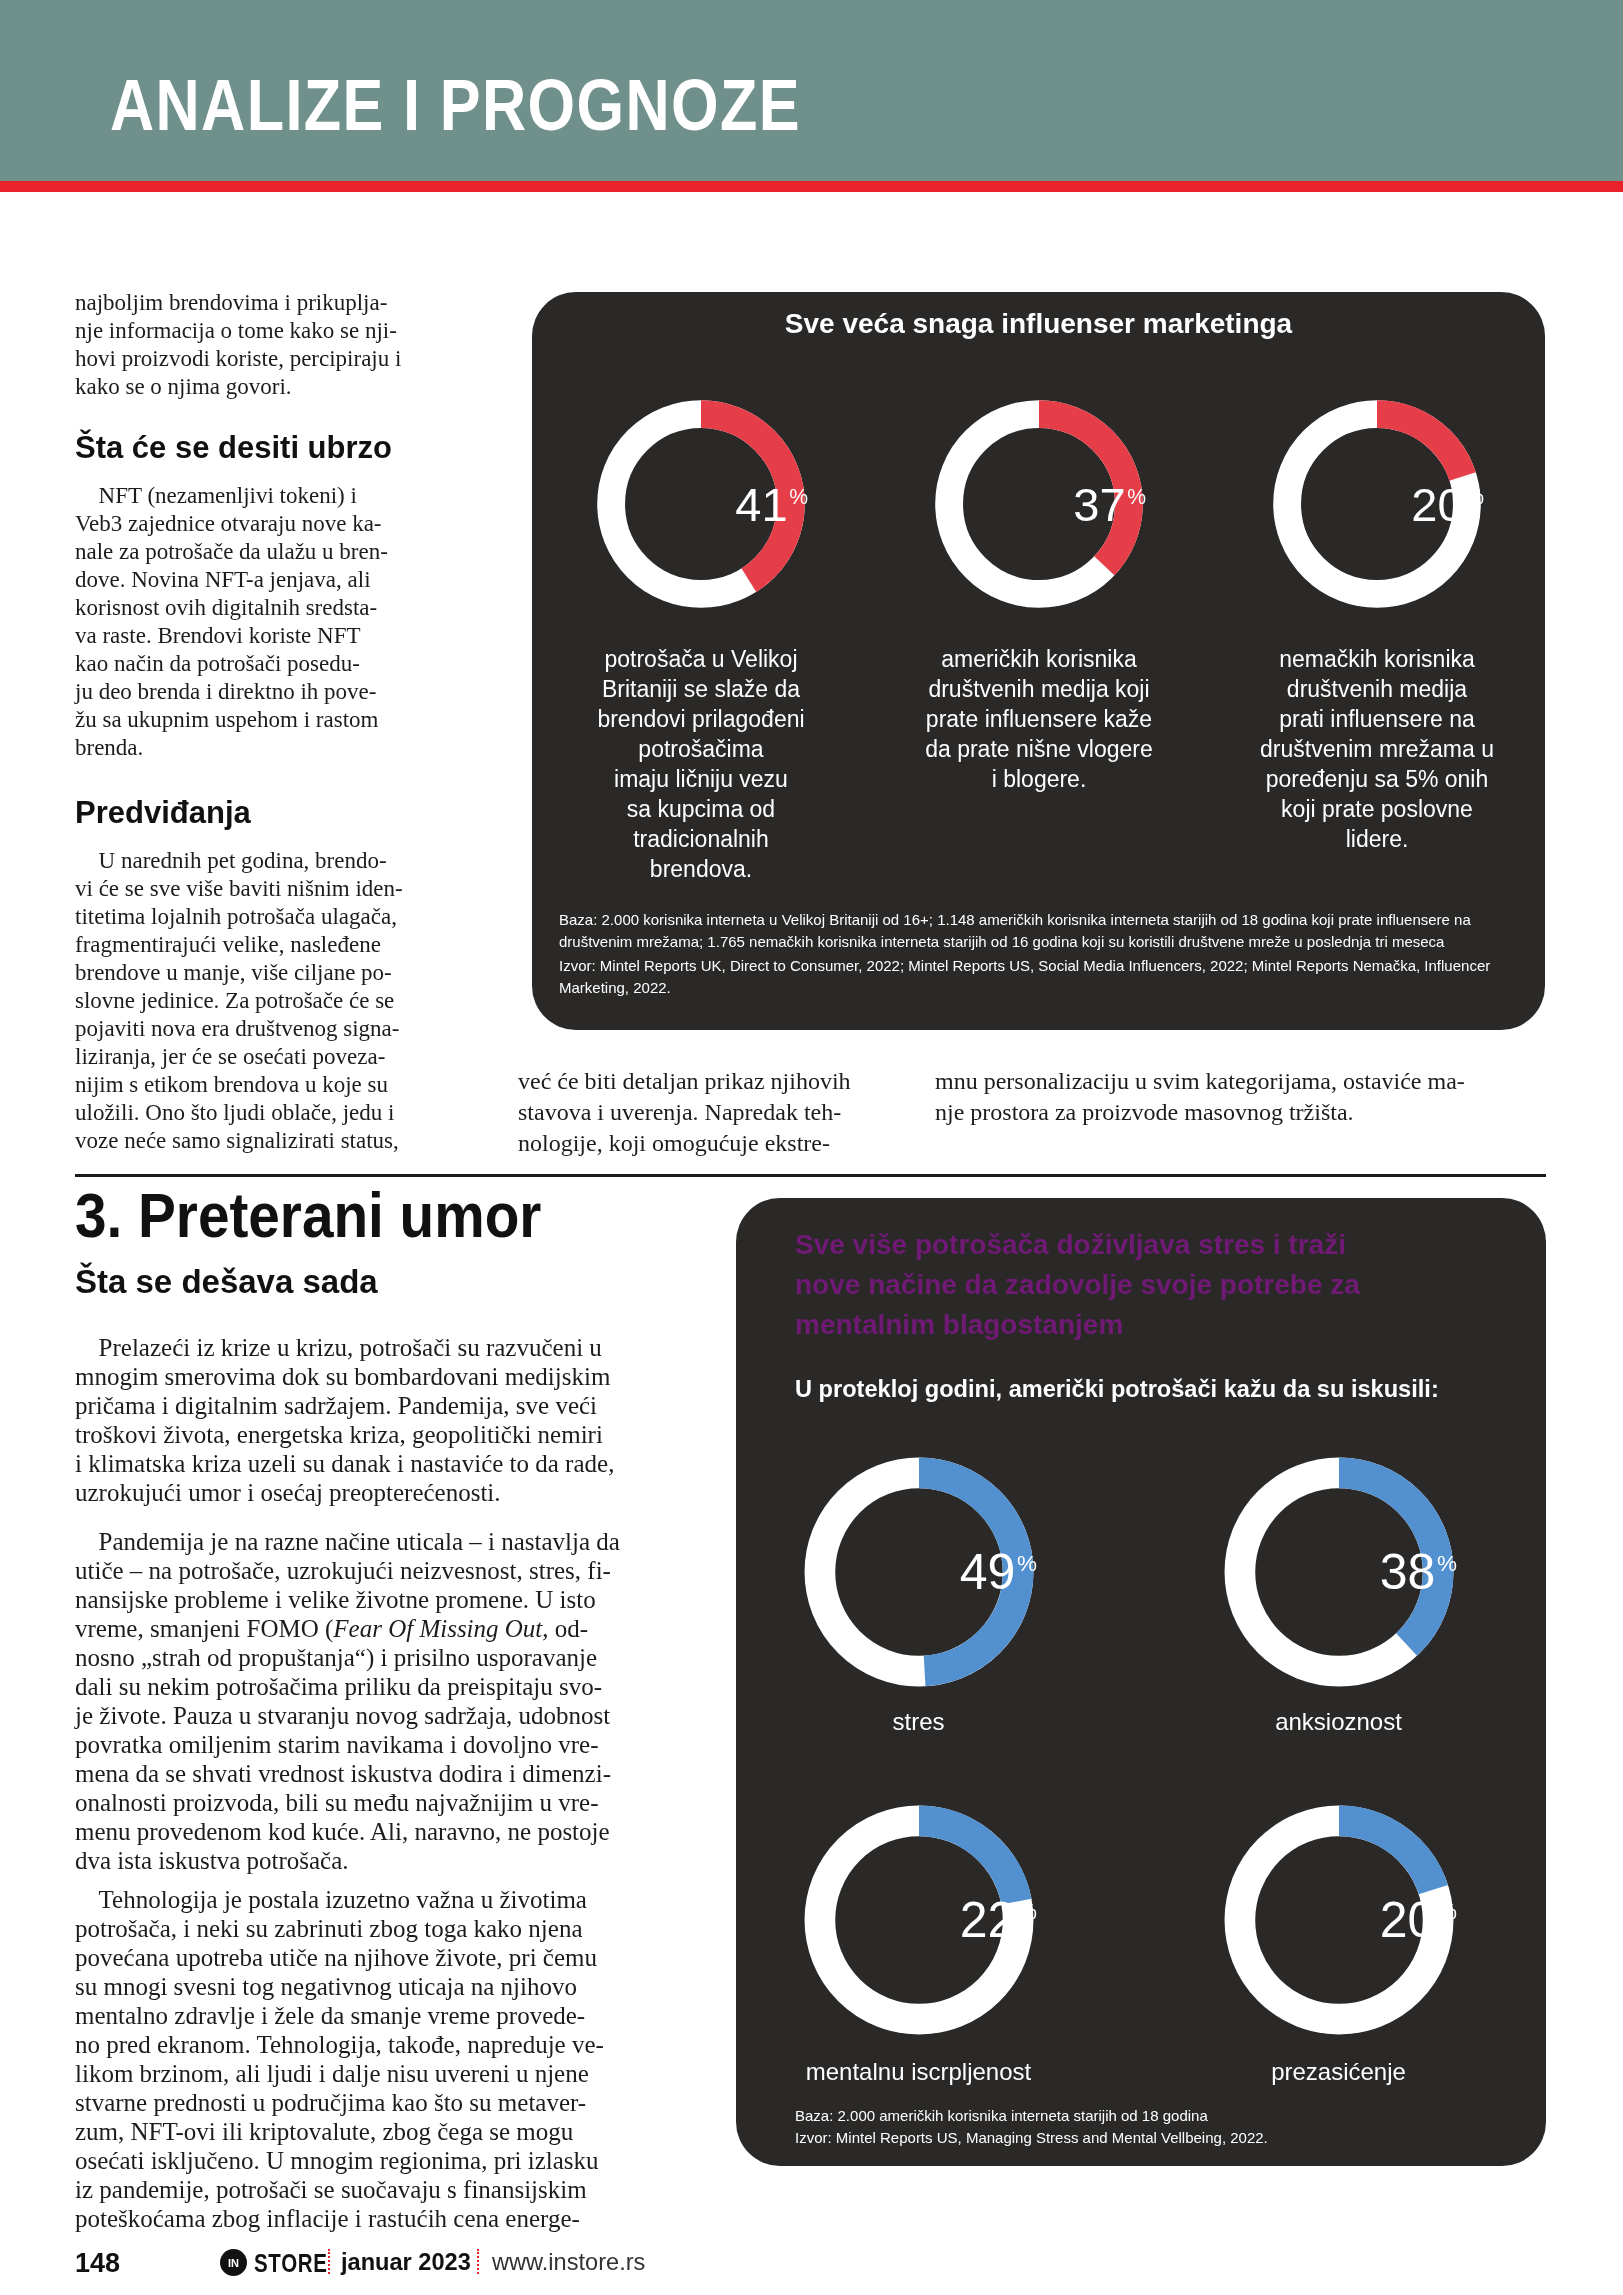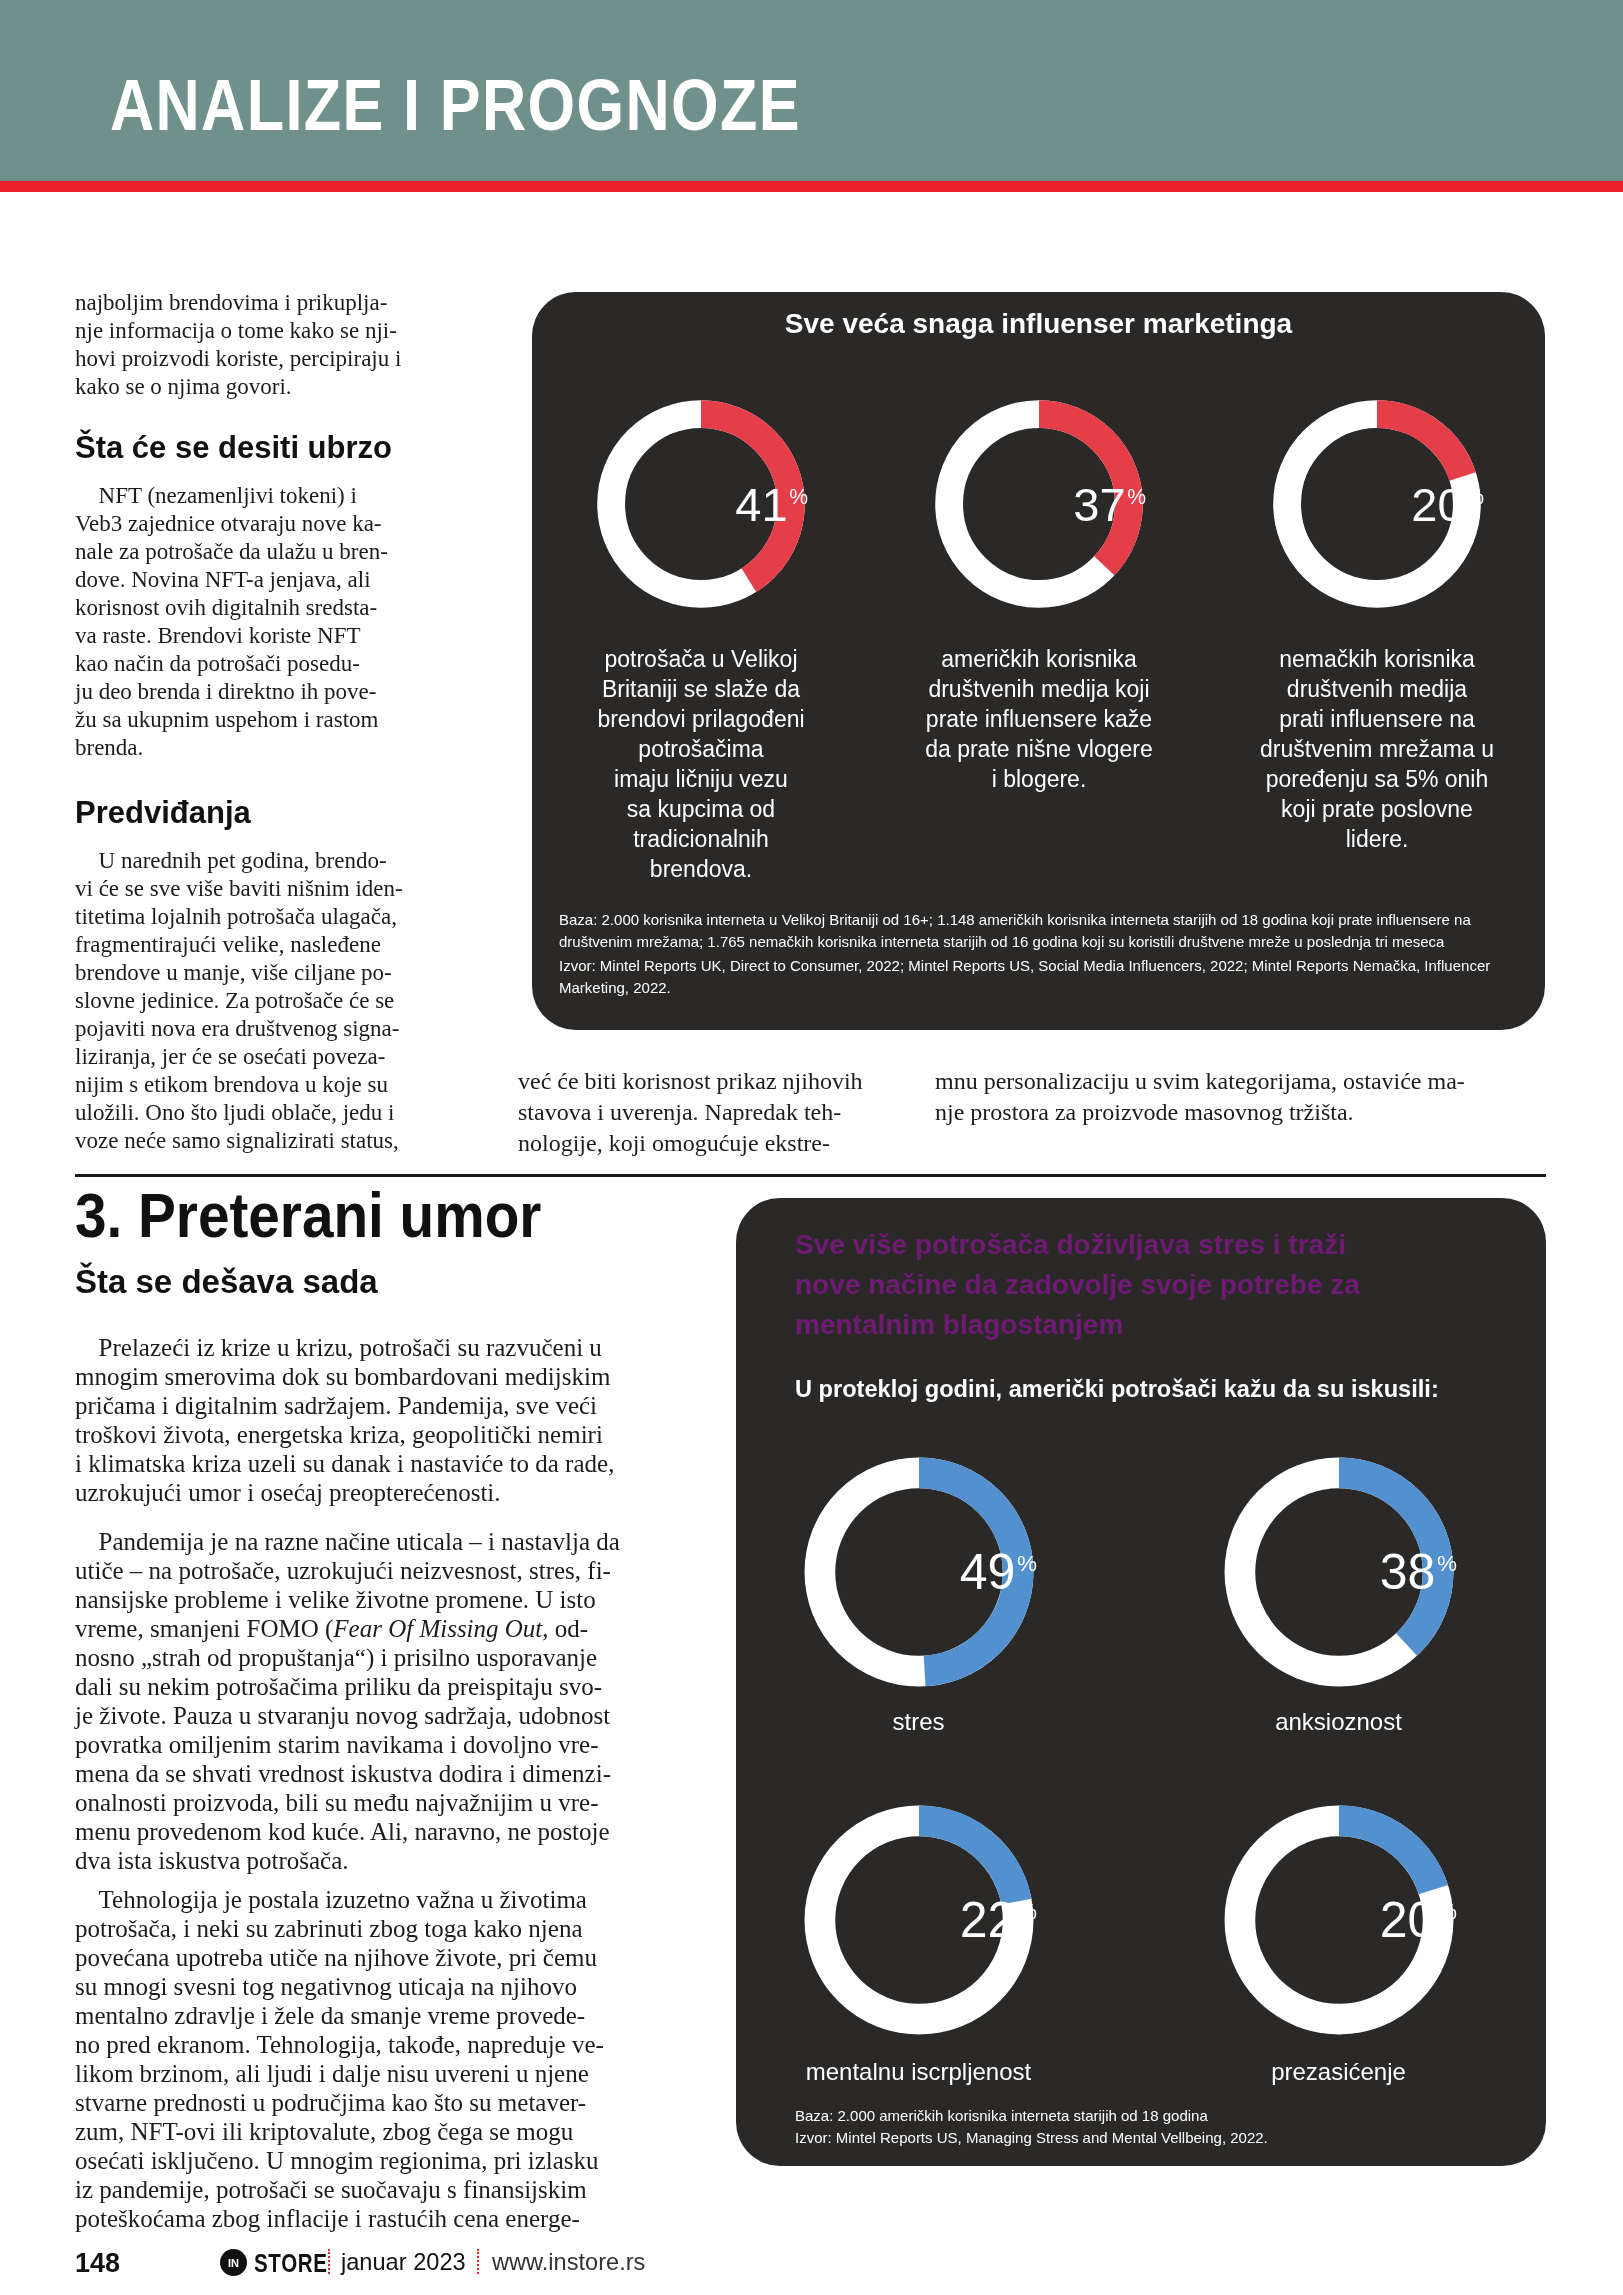--- a/index.html
+++ b/index.html
@@ -55,21 +55,21 @@
   .bodytext{font-size:25px;line-height:29px;}
 
   
   .footer-num{font-family:"Liberation Sans",sans-serif;font-weight:800;font-size:27px;color:#111;}
   .logo-circle{width:27px;height:27px;border-radius:50%;background:#111;color:#fff;
     display:flex;align-items:center;justify-content:center;
     font-family:"Liberation Sans",sans-serif;font-weight:700;font-size:11px;}
   .logo-store{font-family:"Liberation Sans",sans-serif;font-weight:900;font-size:25px;color:#111;
     transform:scaleX(.82);transform-origin:left center;letter-spacing:0.8px;}
   .f-sep{width:0;height:25px;border-left:2.4px dotted #e8212b;}
-  .f-issue{font-family:"Liberation Sans",sans-serif;font-weight:400;font-size:23.6px;color:#111;}
+  .f-issue{font-family:"Liberation Sans",sans-serif;font-weight:700;font-size:23.6px;color:#111;}
   .f-site{font-family:"Liberation Sans",sans-serif;font-weight:400;font-size:23.6px;color:#333;}
 </style>
 </head>
 <body>
 
 <div class="abs header-band"></div>
 <div class="abs header-title sans">ANALIZE I PROGNOZE</div>
 <div class="abs red-stripe"></div>
 
 <div class="abs coltext pre" style="left:75px;top:289px;width:452px;">najboljim brendovima i prikuplja-
@@ -153,21 +153,21 @@
 društvenim mrežama u
 poređenju sa 5% onih
 koji prate poslovne
 lidere.</div>
 
 <div class="abs note pre" style="left:559px;top:909px;width:962px;">Baza: 2.000 korisnika interneta u Velikoj Britaniji od 16+; 1.148 američkih korisnika interneta starijih od 18 godina koji prate influensere na
 društvenim mrežama; 1.765 nemačkih korisnika interneta starijih od 16 godina koji su koristili društvene mreže u poslednja tri meseca</div>
 <div class="abs note pre" style="left:559px;top:955px;width:962px;">Izvor: Mintel Reports UK, Direct to Consumer, 2022; Mintel Reports US, Social Media Influencers, 2022; Mintel Reports Nemačka, Influencer
 Marketing, 2022.</div>
 
-<div class="abs pre" style="left:518px;top:1066px;width:416px;font-size:24px;line-height:31px;">već će biti korisnost prikaz njihovih
+<div class="abs pre" style="left:518px;top:1066px;width:416px;font-size:24px;line-height:31px;">već će biti detaljan prikaz njihovih
 stavova i uverenja. Napredak teh-
 nologije, koji omogućuje ekstre-</div>
 <div class="abs pre" style="left:935px;top:1066px;width:628px;font-size:24px;line-height:31px;">mnu personalizaciju u svim kategorijama, ostaviće ma-
 nje prostora za proizvode masovnog tržišta.</div>
 
 <div class="abs rule" style="left:75px;top:1174px;width:1471px;"></div>
 
 <div class="abs sec-title" style="left:75px;top:1184px;">3. Preterani umor</div>
 <div class="abs sec-sub" style="left:75px;top:1263px;">Šta se dešava sada</div>
 <div class="abs bodytext pre indent" style="left:75px;top:1333px;width:640px;font-family:Liberation Serif, serif;">Prelazeći iz krize u krizu, potrošači su razvučeni u

